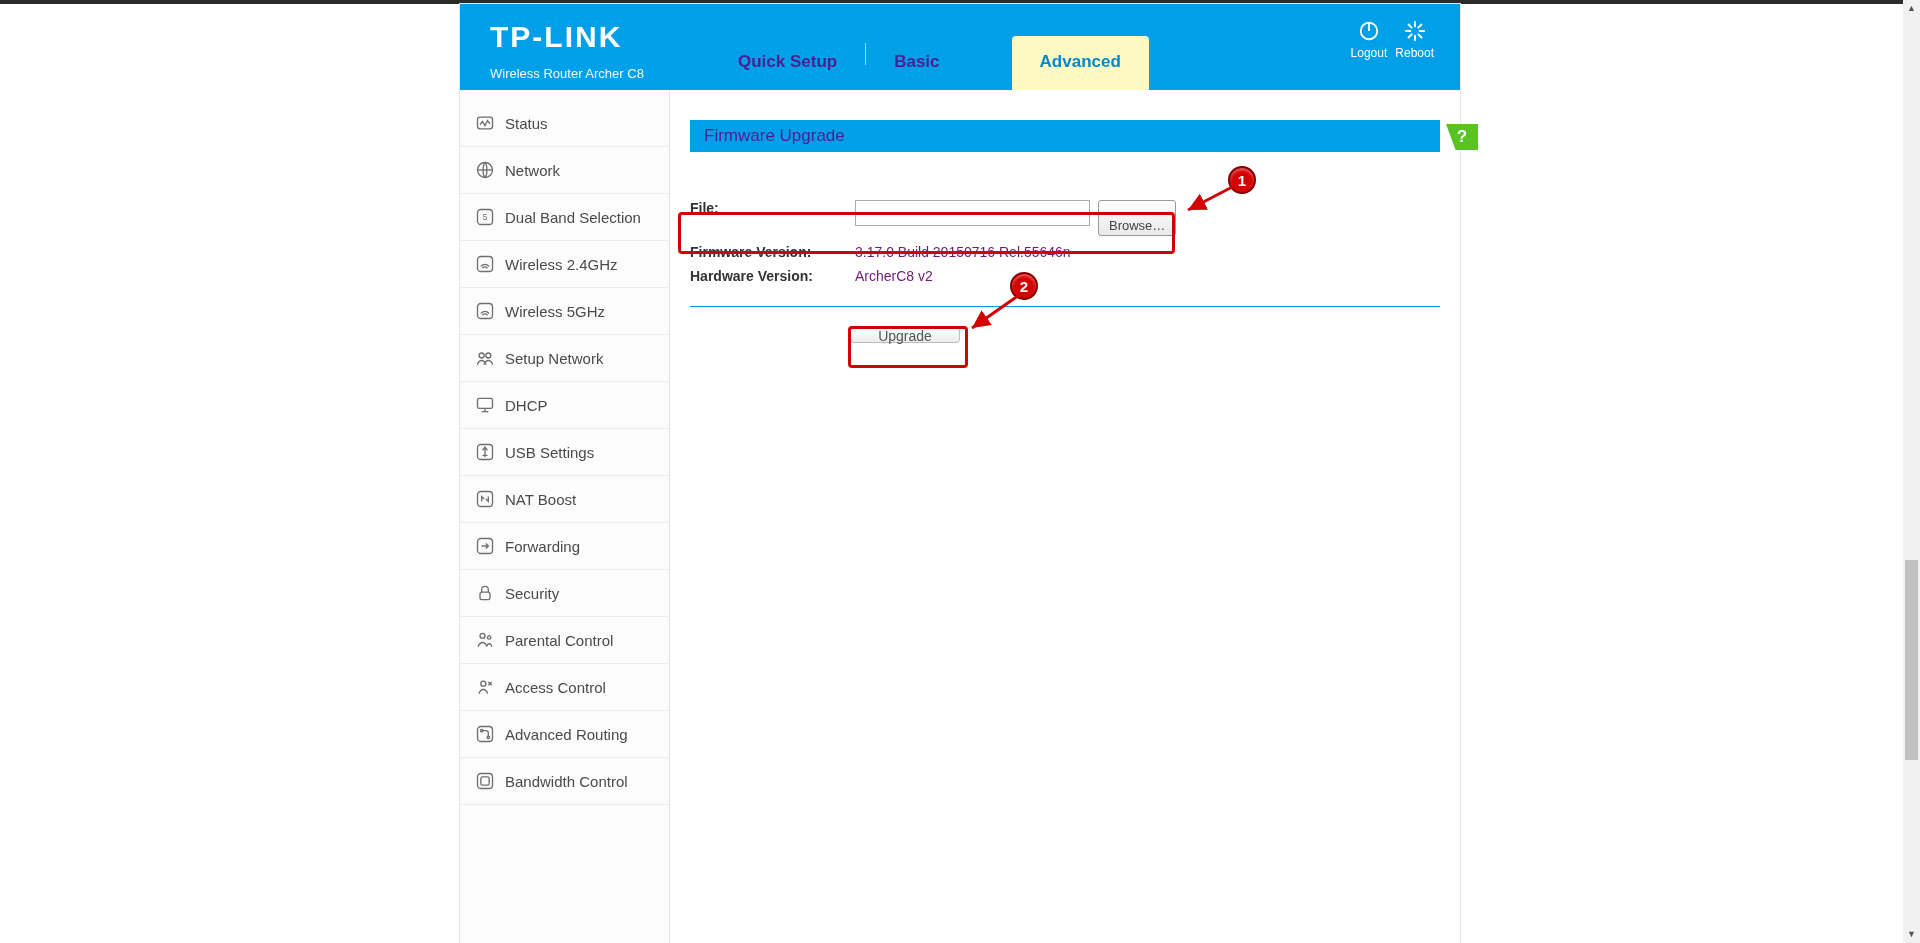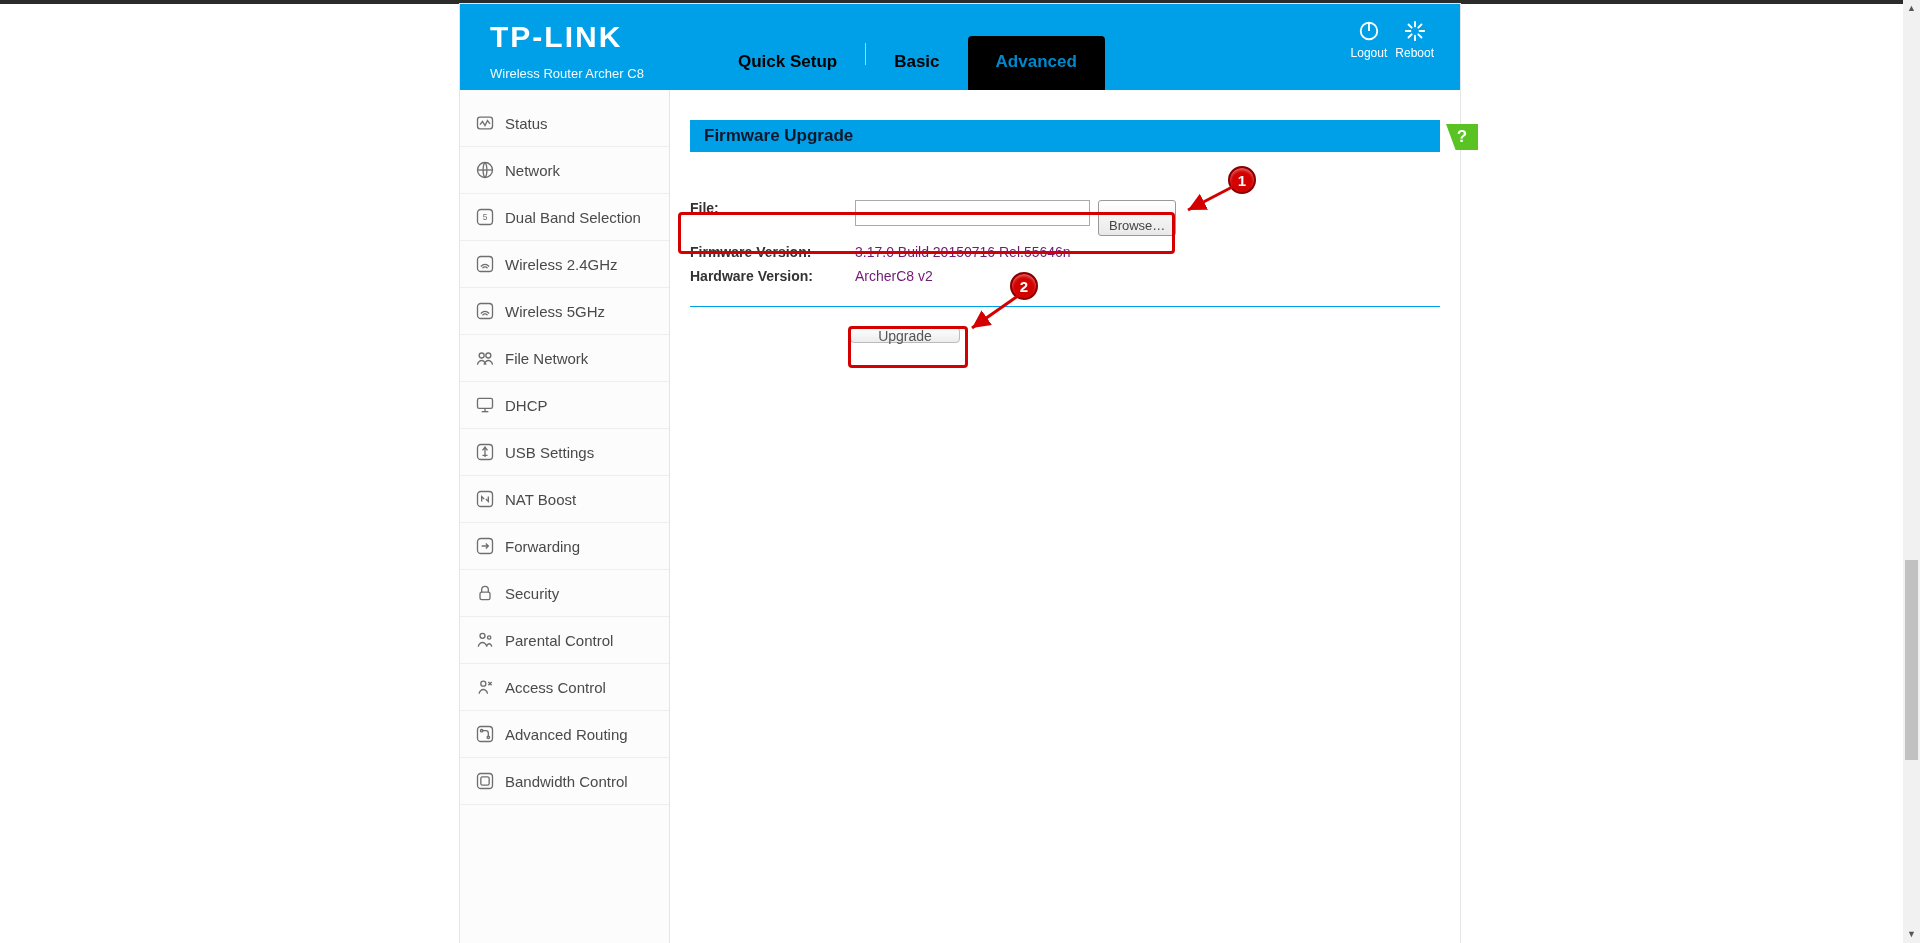--- a/index.html
+++ b/index.html
@@ -87,29 +87,30 @@
     left: 250px;
     bottom: 0;
     display: flex;
     align-items: flex-end;
     gap: 0;
   }
   .tab {
     padding: 16px 28px 18px 28px;
     font-size: 17px;
     font-weight: 700;
-    color: #000000;
+    color: #4c1d95;
     cursor: pointer;
     position: relative;
   }
   .tab.active {
-    background: #000000;
+    background: #fef9c3;
     color: #0088cc;
     border-top-left-radius: 4px;
     border-top-right-radius: 4px;
+    margin-left: 44px;
   }
   .tab-sep {
     width: 1px;
     height: 22px;
     background: rgba(255,255,255,0.6);
     align-self: center;
     margin-bottom: 18px;
   }
 
   .header-actions {
@@ -154,22 +155,22 @@
   }
   .side-item .ico svg { stroke:#6f6f6f; fill:none; stroke-width:1.6; }
 
   .main {
     flex: 1;
     padding: 30px 20px 20px 20px;
     position: relative;
   }
   .panel-title {
     background: #00a0e9;
-    color: #0f172a;
-    font-weight: 700;
+    color: #4c1d95;
+    font-weight: 400;
     font-size: 17px;
     padding: 6px 14px;
   }
 
   .form-area {
     margin-top: 18px;
     position: relative;
   }
   .row {
     display: flex;
@@ -369,21 +370,21 @@
         <span>Wireless 5GHz</span>
       </div>
       <div class="side-item">
         <span class="ico">
             <svg viewBox="0 0 24 24" width="20" height="20">
               <circle cx="8" cy="9" r="3"></circle>
               <circle cx="16" cy="9" r="3"></circle>
               <path d="M3 20c0-3 3-5 5-5s5 2 5 5M11 20c0-3 3-5 5-5s5 2 5 5"></path>
             </svg>
           </span>
-        <span>File Network</span>
+        <span>Setup Network</span>
       </div>
       <div class="side-item">
         <span class="ico">
             <svg viewBox="0 0 24 24" width="20" height="20">
               <rect x="3" y="4" width="18" height="12" rx="2"></rect>
               <line x1="8" y1="20" x2="16" y2="20"></line>
               <line x1="12" y1="16" x2="12" y2="20"></line>
             </svg>
           </span>
         <span>DHCP</span>

